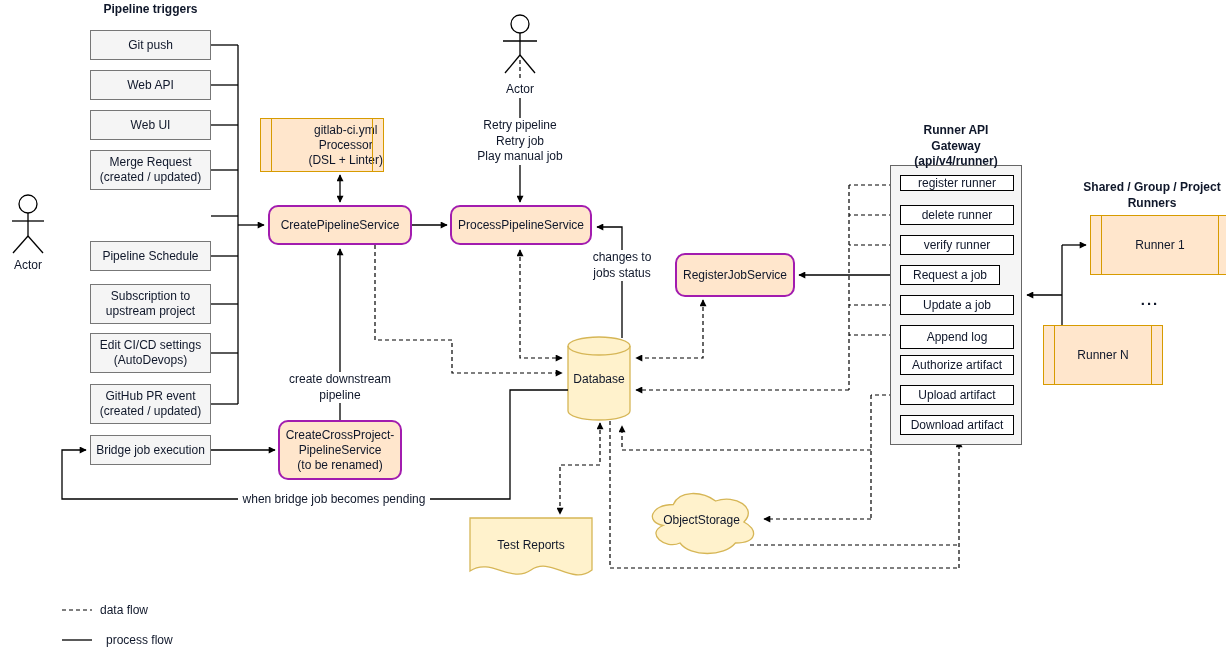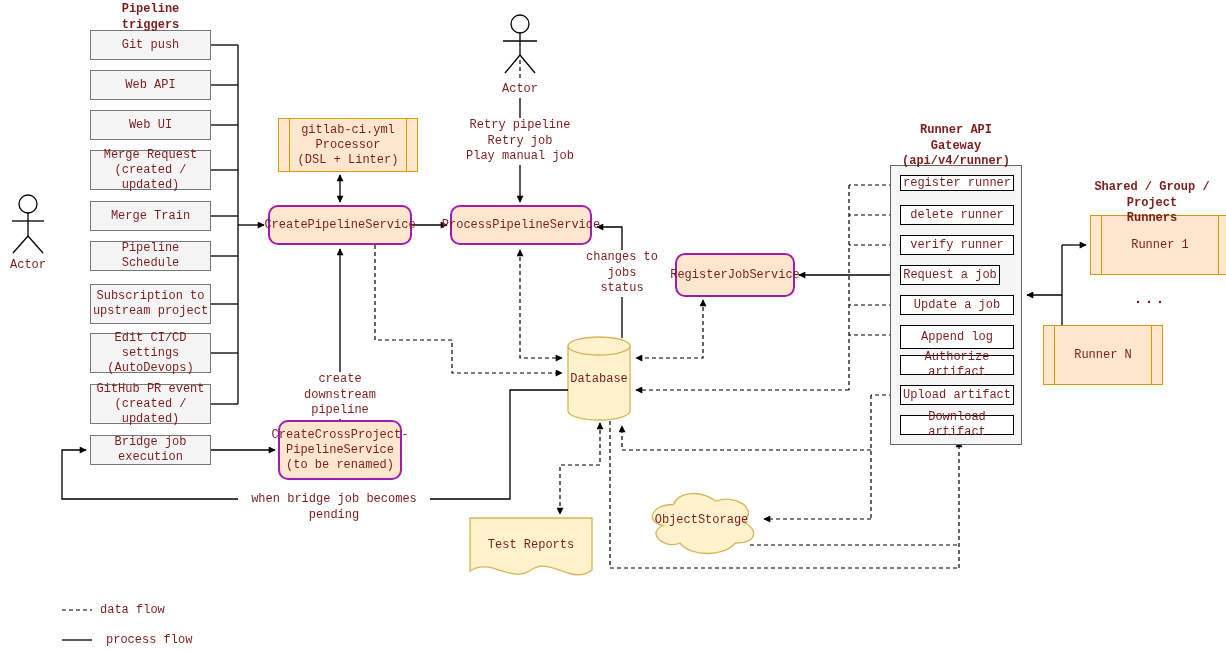--- a/index.html
+++ b/index.html
@@ -1,17 +1,17 @@
 <!DOCTYPE html>
 <html><head>
 <meta charset="utf-8">
 <style>
   html,body{margin:0;padding:0;background:#fff;}
   #canvas{position:relative;width:1226px;height:651px;background:#fff;overflow:hidden;
-          font-family:Liberation Mono, monospace;color:#7f1d1d;}
+          font-family:Liberation Sans, sans-serif;color:#0f172a;}
   svg.layer{position:absolute;left:0;top:0;z-index:1;}
   .pf{stroke:#000;stroke-width:1.3;fill:none;}
   .df{stroke:#000;stroke-width:1.2;fill:none;stroke-dasharray:4 3;}
   .shape{stroke-width:1.3;}
   .node{position:absolute;z-index:2;display:flex;align-items:center;justify-content:center;
         text-align:center;font-size:12px;line-height:1.25;white-space:pre-line;box-sizing:border-box;}
   .trigger{background:#f5f5f5;border:1px solid #777;}
   .service{background:#ffe6cc;border:2px solid #a21caf;border-radius:10px;}
   .component{background:#ffe6cc;border:1px solid #d79b00;}
   .cbar{position:absolute;top:-1px;bottom:-1px;width:0;border-left:1.3px solid #d79b00;}
@@ -140,31 +140,30 @@
   <div class="lbl wbg" style="left:498px;top:82px;width:44px;">Actor</div>
   <div class="lbl wbg" style="left:455px;top:118px;width:130px;">Retry pipeline
 Retry job
 Play manual job</div>
 
   <div class="node trigger" style="left:90px;top:30px;width:121px;height:30px;">Git push</div>
   <div class="node trigger" style="left:90px;top:70px;width:121px;height:30px;">Web API</div>
   <div class="node trigger" style="left:90px;top:110px;width:121px;height:30px;">Web UI</div>
   <div class="node trigger" style="left:90px;top:150px;width:121px;height:40px;">Merge Request
 (created / updated)</div>
-  <div class="node trigger" style="left:90px;top:201px;width:121px;height:30px;">Merge Train</div>
   <div class="node trigger" style="left:90px;top:241px;width:121px;height:30px;">Pipeline Schedule</div>
   <div class="node trigger" style="left:90px;top:284px;width:121px;height:40px;">Subscription to
 upstream project</div>
   <div class="node trigger" style="left:90px;top:333px;width:121px;height:40px;">Edit CI/CD settings
 (AutoDevops)</div>
   <div class="node trigger" style="left:90px;top:384px;width:121px;height:40px;">GitHub PR event
 (created / updated)</div>
   <div class="node trigger" style="left:90px;top:435px;width:121px;height:30px;">Bridge job execution</div>
 
-  <div class="node component" style="left:278px;top:118px;width:140px;height:54px;">
+  <div class="node component" style="left:260px;top:118px;width:124px;height:54px;justify-content:flex-end;">
     <div class="cbar l"></div>
     <div class="cbar r"></div>
     <span>gitlab-ci.yml
 Processor
 (DSL + Linter)</span>
   </div>
   <div class="node service" style="left:268px;top:205px;width:144px;height:40px;">CreatePipelineService</div>
   <div class="node service" style="left:450px;top:205px;width:142px;height:40px;">ProcessPipelineService</div>
   <div class="node service" style="left:675px;top:253px;width:120px;height:44px;">RegisterJobService</div>
   <div class="node service" style="left:278px;top:420px;width:124px;height:60px;">CreateCrossProject-

